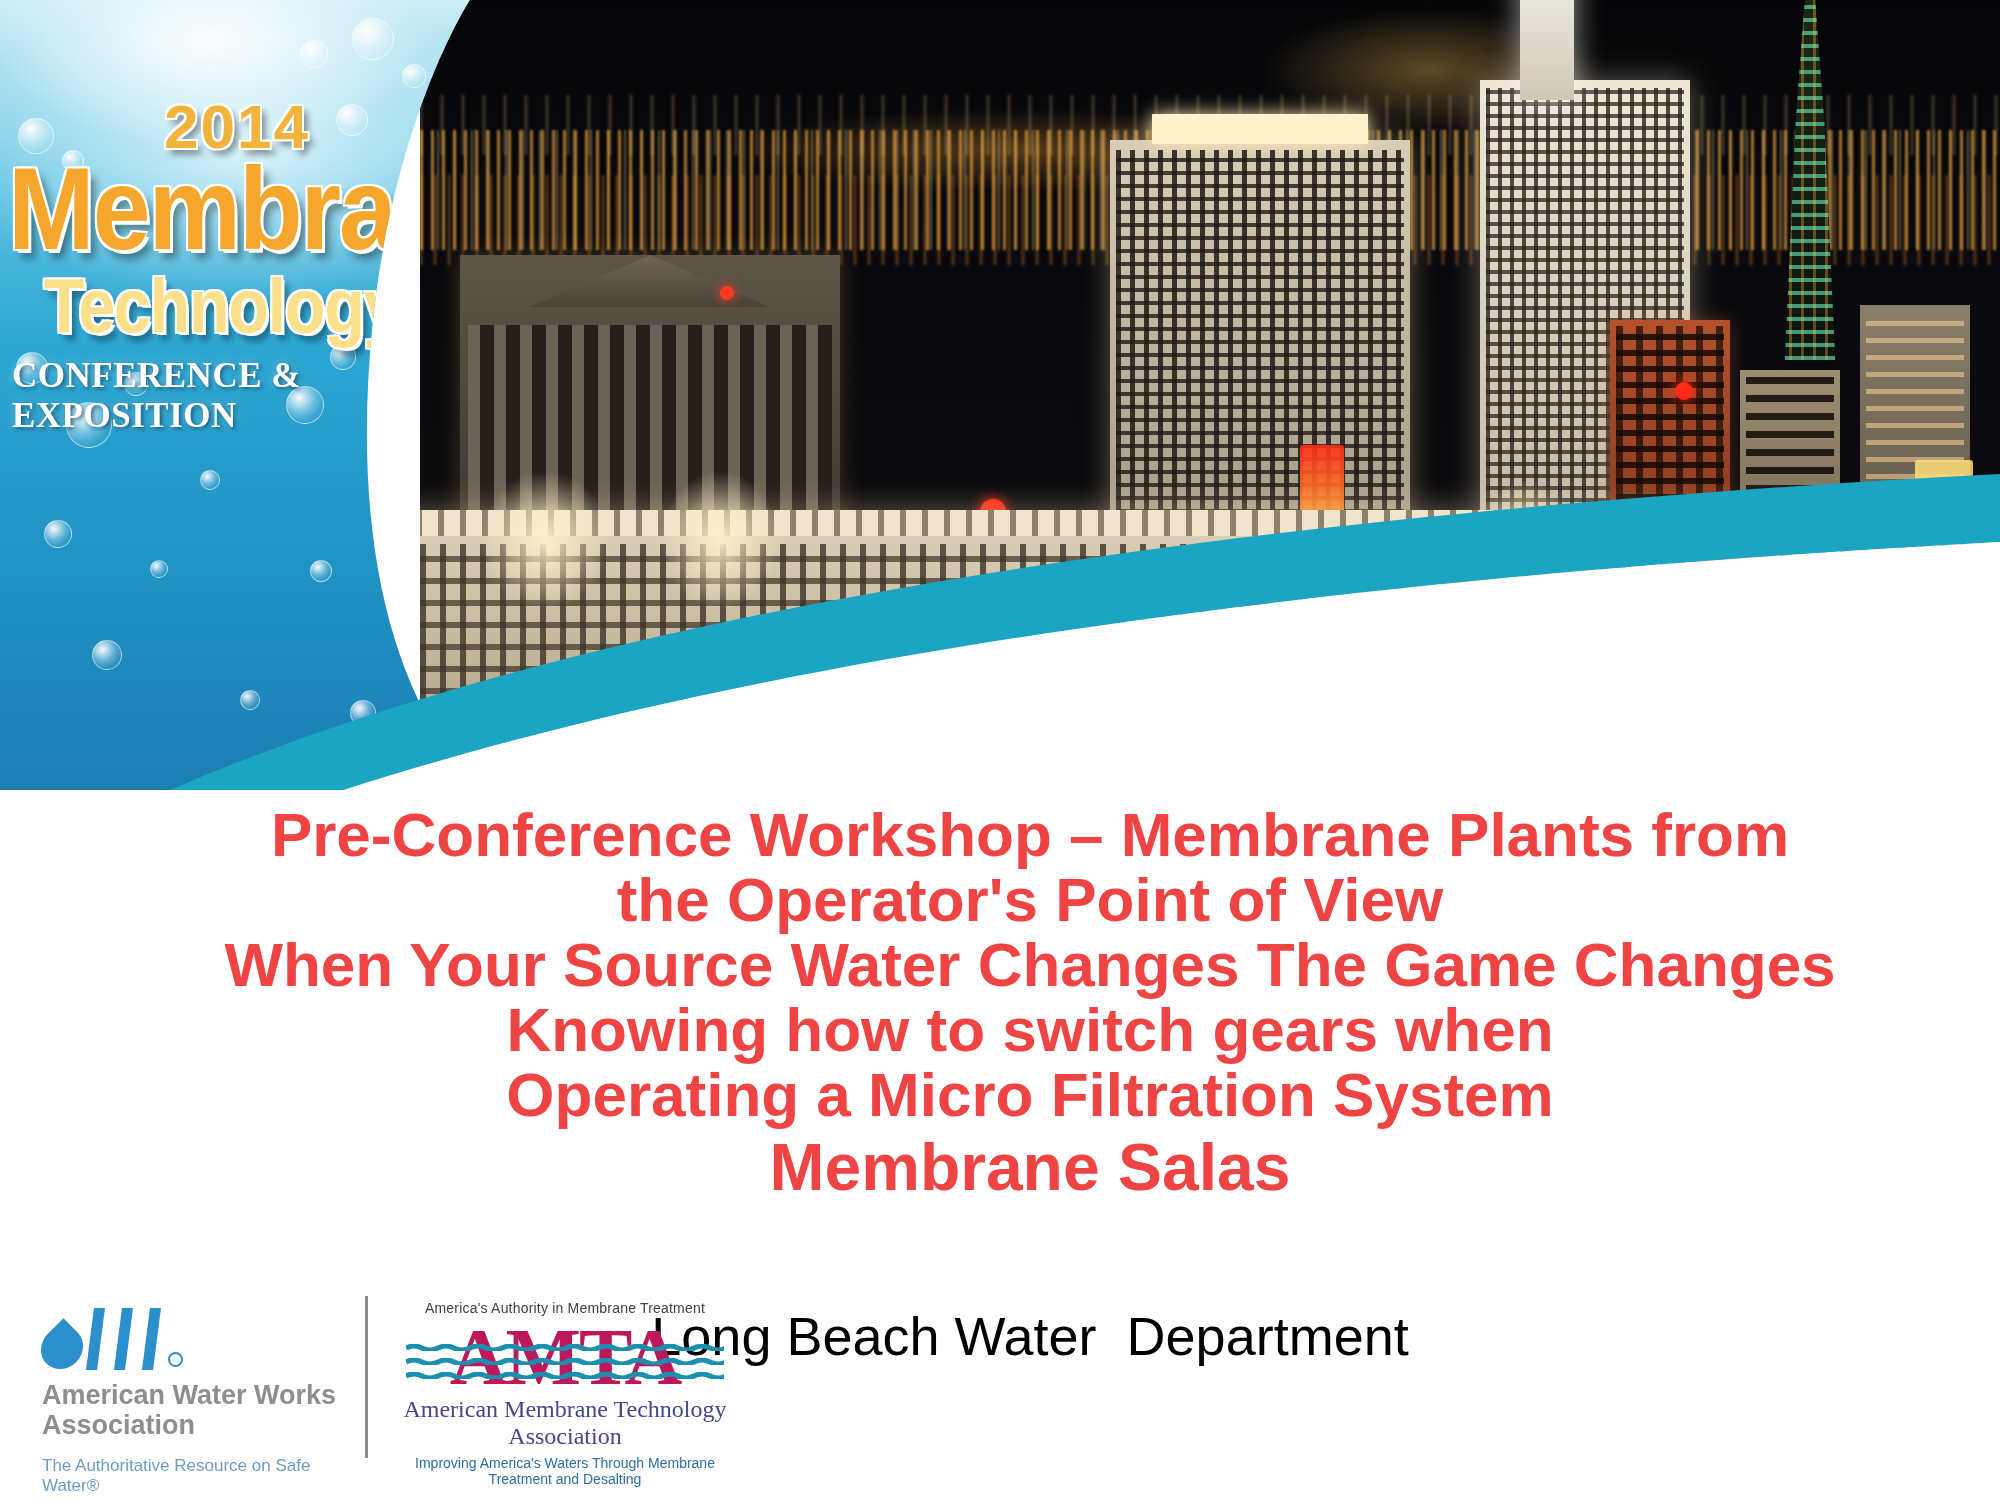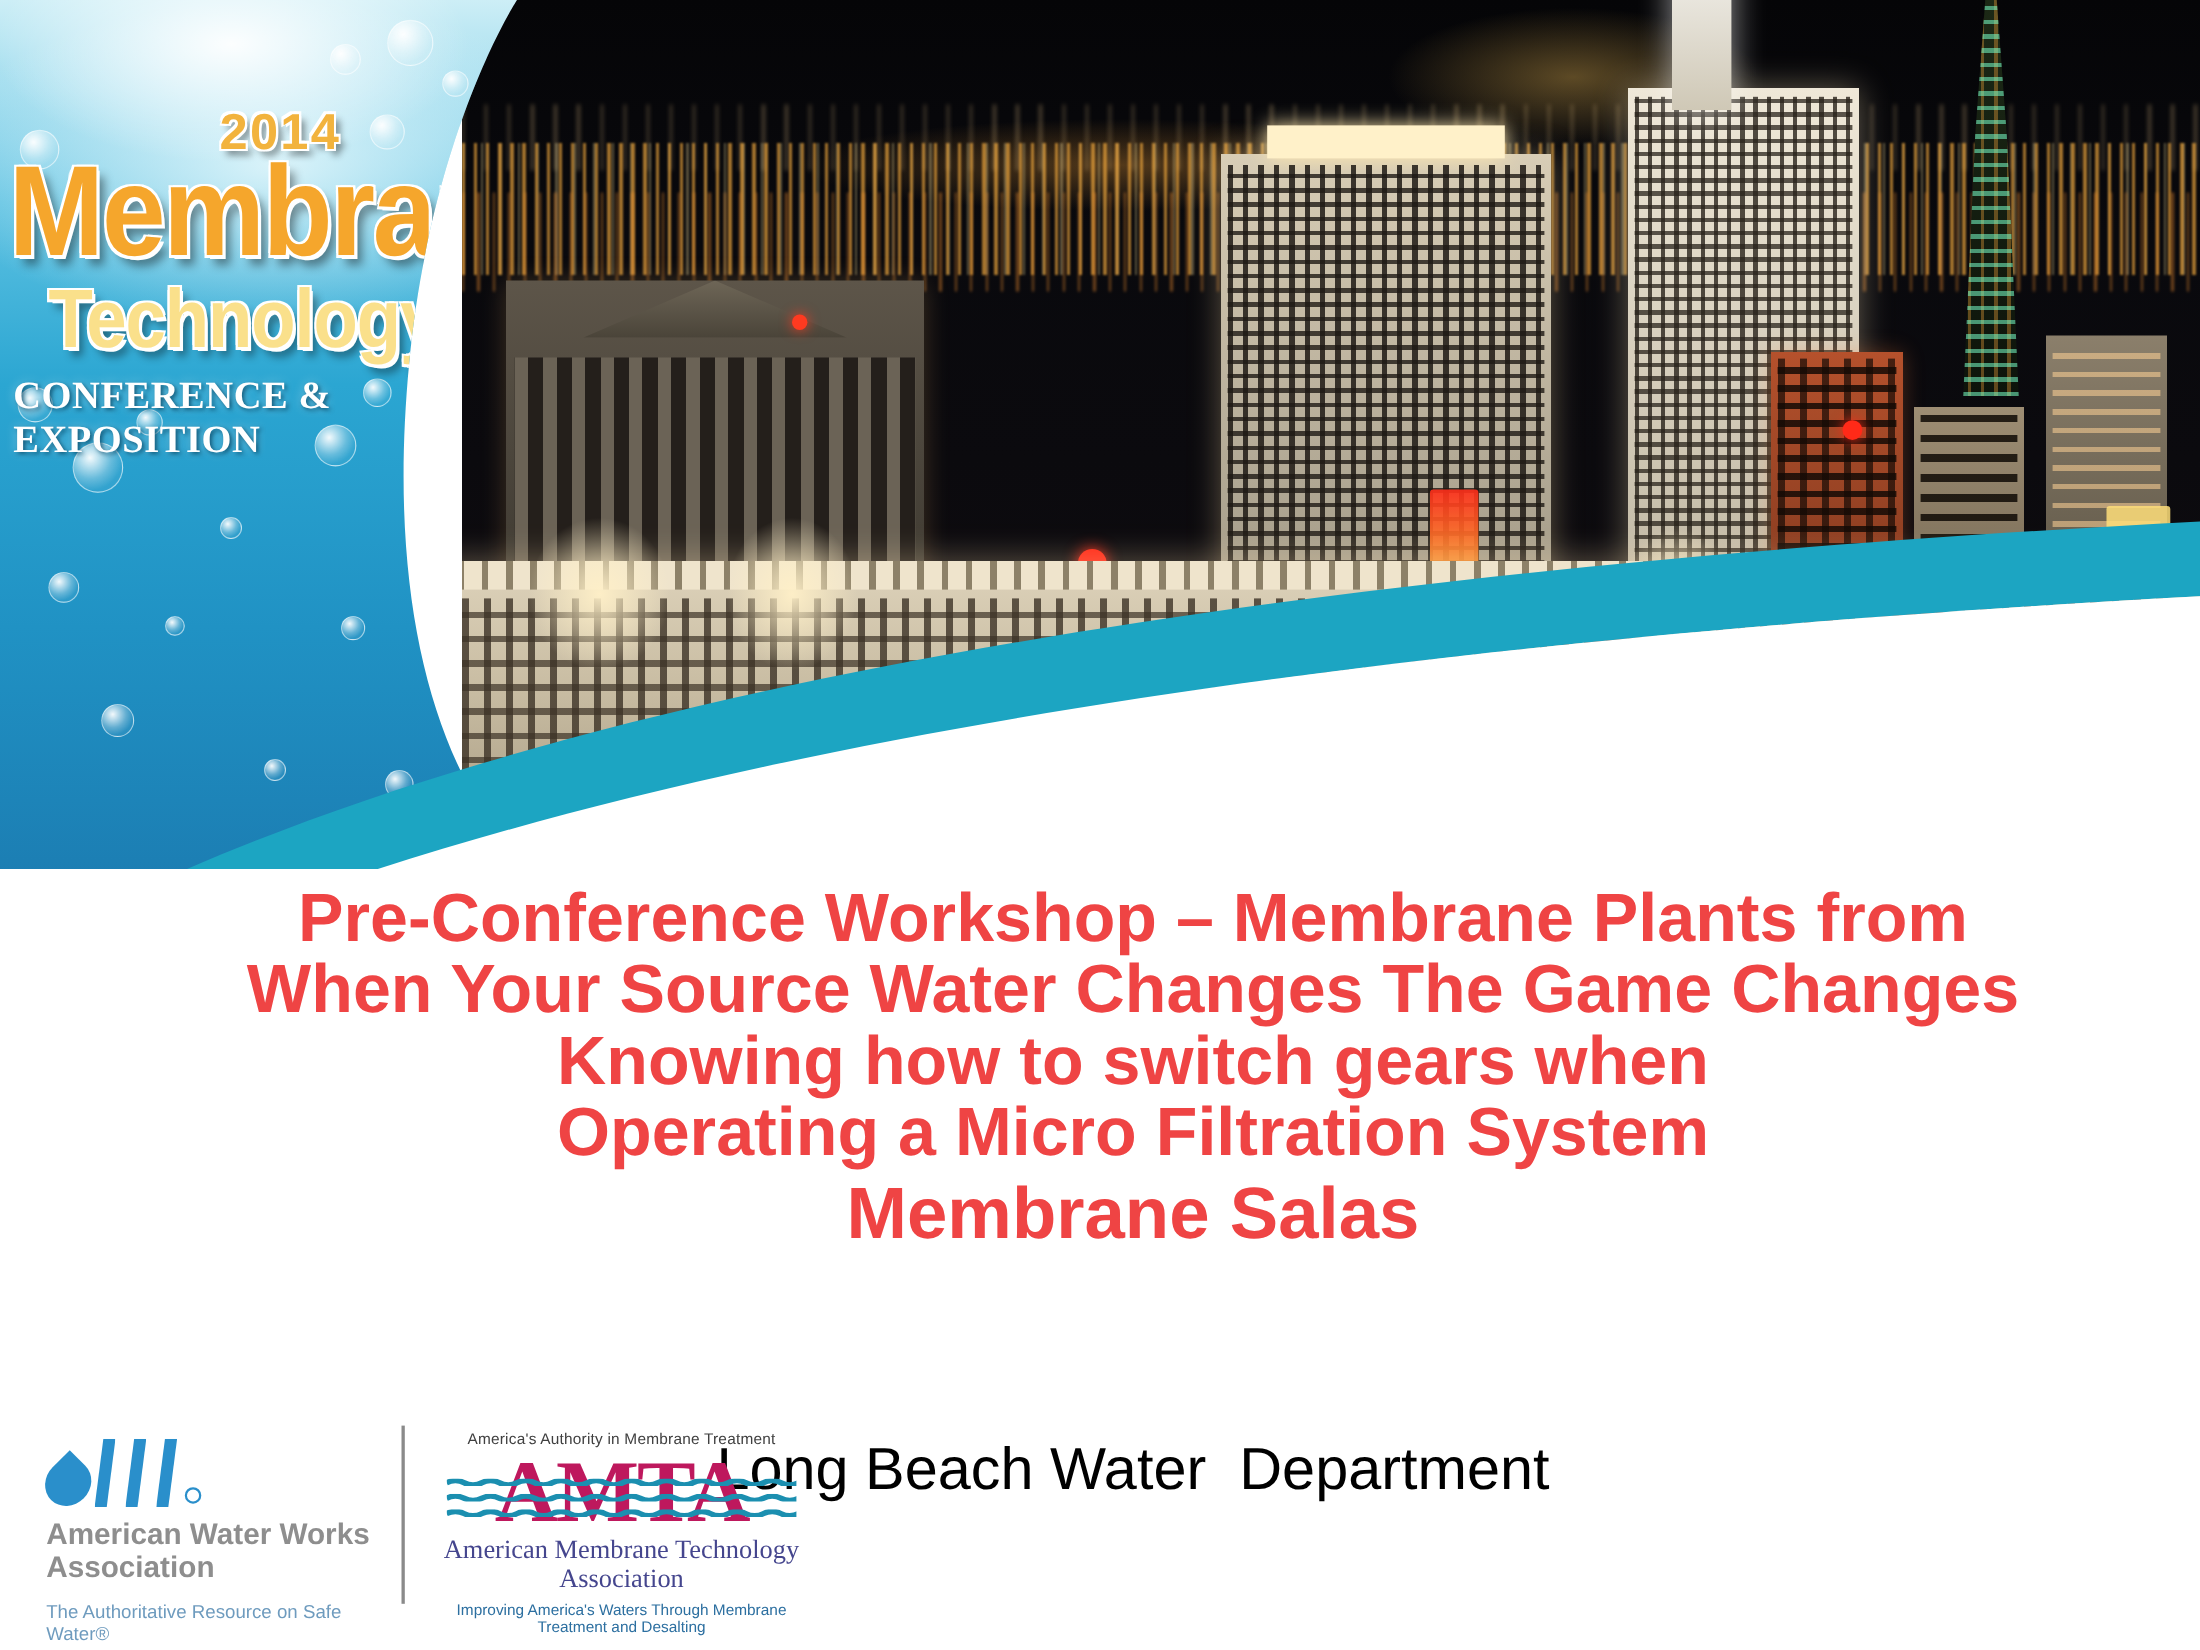--- a/index.html
+++ b/index.html
@@ -98,21 +98,21 @@
       radial-gradient(ellipse 420px 200px at 250px 150px, rgba(236,250,253,.85), rgba(255,255,255,0) 75%),
       linear-gradient(180deg,#cdeef6 0%,#9fdcee 9%,#5ec2e2 20%,#2ba6d2 38%,#2092c4 62%,#1c7fb4 85%,#1a74a8 100%);
     -webkit-clip-path: path('M0,0 L470,0 C470,0 392,120 372,330 C352,540 392,690 470,780 L470,920 L0,920 Z');
     clip-path: path('M0,0 L470,0 C470,0 392,120 372,330 C352,540 392,690 470,780 L470,920 L0,920 Z');
   }
   .bub{position:absolute;border-radius:50%;background:
       radial-gradient(circle at 34% 30%, rgba(255,255,255,.95), rgba(255,255,255,.30) 45%, rgba(255,255,255,.06) 70%);
       border:1px solid rgba(255,255,255,.55);}
   
   #wordmark{position:absolute;left:8px;top:96px;width:420px;text-align:left;}
-  #year-2014{font-family:"Liberation Sans",sans-serif;font-weight:bold;font-size:46px;color:#F2B33D;
+  #year-2014{font-family:"Liberation Sans",sans-serif;font-weight:bold;font-size:62px;color:#F2B33D;
     letter-spacing:2px;text-align:right;padding-right:118px;line-height:1;
     text-shadow:-2px -2px 0 #fff,2px -2px 0 #fff,-2px 2px 0 #fff,2px 2px 0 #fff,5px 6px 7px rgba(0,0,0,.45);}
   #membrane{font-family:"Liberation Sans",sans-serif;font-weight:bold;font-size:104px;color:#F5A62C;
     line-height:.96;margin-top:-4px;letter-spacing:-2px;transform:scaleY(1.12);transform-origin:left top;
     text-shadow:-2px -2px 0 #fff,2px -2px 0 #fff,-2px 2px 0 #fff,3px 3px 0 #fff,7px 8px 8px rgba(0,0,0,.42);}
   #technology{font-family:"Liberation Sans",sans-serif;font-weight:bold;font-size:66px;color:#FAE08B;
     line-height:1;margin-top:14px;padding-left:36px;letter-spacing:-1px;transform:scaleY(1.14);transform-origin:left top;
     text-shadow:-2px -2px 0 #fff,2px -2px 0 #fff,-2px 2px 0 #fff,3px 3px 0 #fff,6px 7px 7px rgba(0,0,0,.42);}
   #confexpo{font-family:"Liberation Serif",serif;font-weight:bold;font-size:35px;color:#ffffff;
     letter-spacing:.5px;margin-top:22px;padding-left:4px;
@@ -248,20 +248,21 @@
         <div id="confexpo">CONFERENCE &amp; EXPOSITION</div>
       </div>
     </div>
 
     <div id="teal-sweep"></div>
     <div id="white-mask"></div>
   </div>
 
   <div id="title-block">
     <div class="tline">Pre-Conference Workshop – Membrane Plants from</div>
+    <div class="tline">the Operator's Point of View</div>
     <div class="tline">When Your Source Water Changes The Game Changes</div>
     <div class="tline">Knowing how to switch gears when</div>
     <div class="tline">Operating a Micro Filtration System</div>
     <div id="speaker">Membrane Salas</div>
   </div>
   <div id="awwa-logo">
     <div id="awwa-mark">
       <div id="awwa-drop"></div>
       <div class="awwa-bar" id="ab1"></div>
       <div class="awwa-bar" id="ab2"></div>

